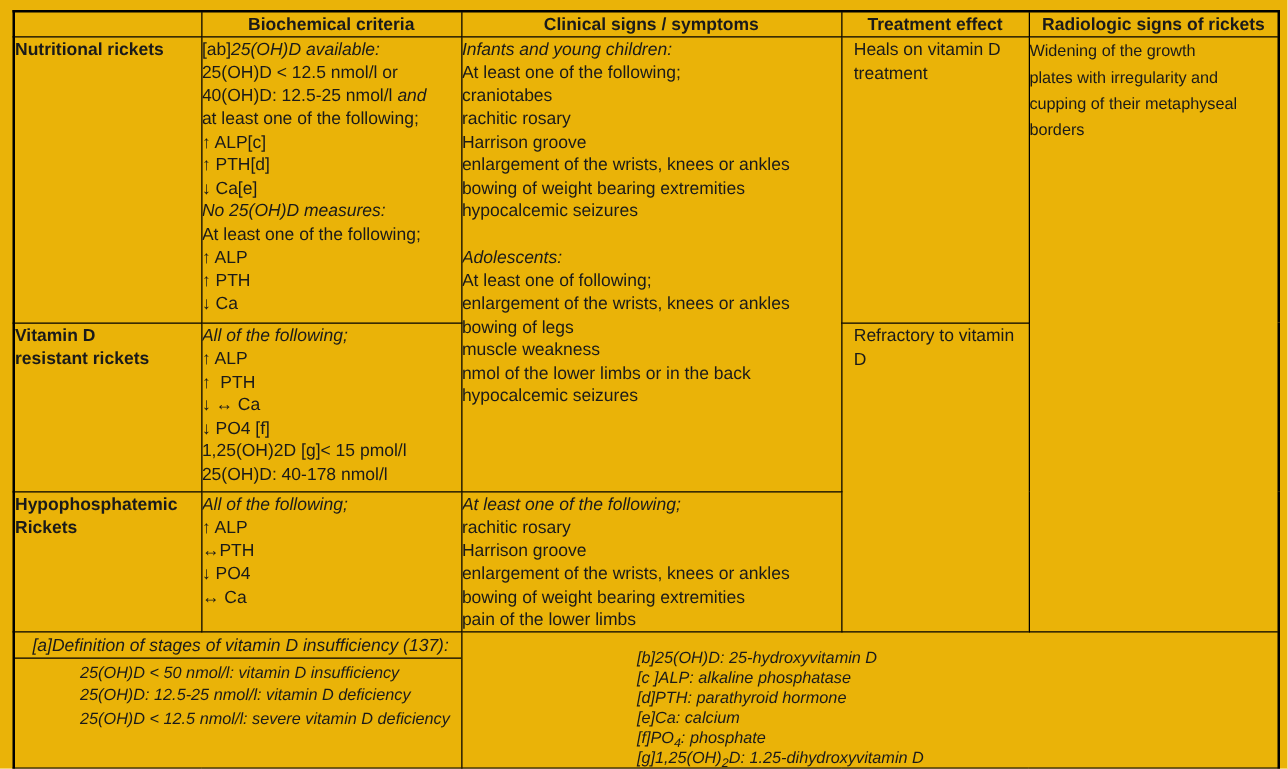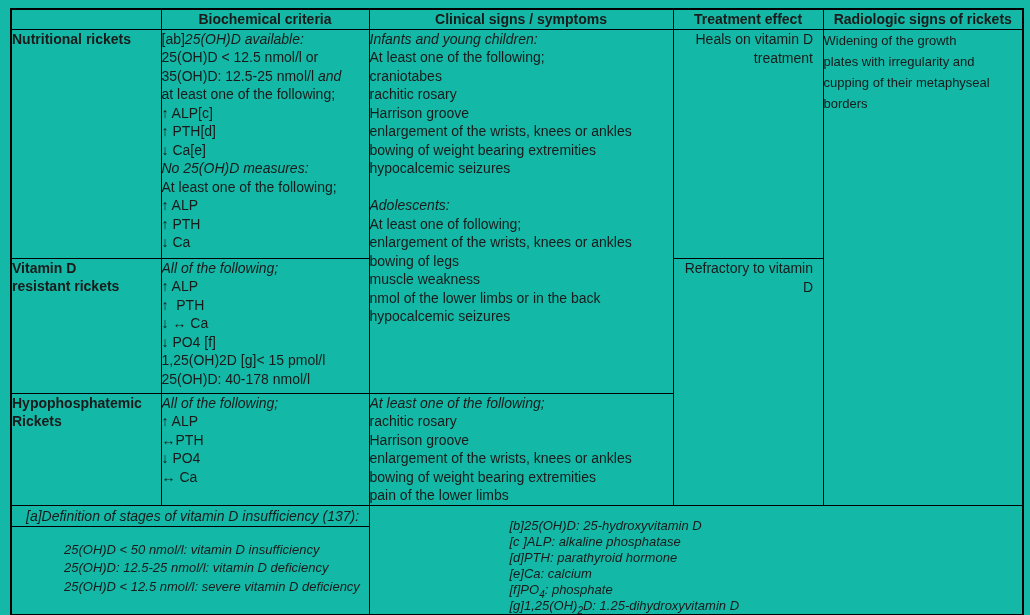--- a/index.html
+++ b/index.html
@@ -8,21 +8,21 @@
     background: #ffffff;
     width: 1030px;
     height: 615px;
     font-family: "Liberation Sans", sans-serif;
     color: #1a1a1a;
   }
   #stage {
     position: relative;
     width: 1030px;
     height: 615px;
-    background: #14b8a6;
+    background: #eab308;
     overflow: hidden;
   }
   table.rickets {
     position: absolute;
     left: 10px;
     top: 8px;
     width: 1012px;
     border-collapse: collapse;
     table-layout: fixed;
     border: 2px solid #000;
@@ -53,21 +53,21 @@
     padding-top: 23px;
   }
   .tline {
     line-height: 18.5px;
     white-space: pre;
   }
   .it { font-style: italic; }
   sub { font-size: 10px; line-height: 0; }
   td.treat-cell {
     vertical-align: middle;
-    text-align: right;
+    text-align: left;
     margin-top: 12px;
   }
   .treat-inner {
     max-width: 130px;
     margin: 0 auto;
     line-height: 19px;
   }
   td.radio-cell {
     vertical-align: middle;
     padding: 0 0 0 13px;
@@ -81,21 +81,21 @@
     font-style: italic;
     font-size: 13px;
     padding: 0;
   }
   .fn-title {
     padding: 2px 4px 2px 14px;
     border-bottom: 1px solid #000;
     line-height: 16px;
     white-space: pre;
   }
-  .fn-subs { padding-top: 14px; }
+  .fn-subs { padding-top: 2px; }
   .fn-subs .tline {
     padding-left: 52px;
     line-height: 18.5px;
     font-size: 13px;
   }
   td.fn-right {
     font-style: italic;
     font-size: 13px;
     padding: 2px 0 0 0;
   }
@@ -125,21 +125,21 @@
       <th class="hdr">Treatment effect</th>
       <th class="hdr">Radiologic signs of rickets</th>
     </tr>
     <tr style="height:229px">
       <td class="label-cell">
             <div class="tline"><span>Nutritional rickets</span></div>
           </td>
       <td class="lines-cell">
             <div class="tline"><span>[ab]</span><span class="it">25(OH)D available:</span></div>
             <div class="tline"><span>25(OH)D &lt; 12.5 nmol/l or</span></div>
-            <div class="tline"><span>35(OH)D: 12.5-25 nmol/l </span><span class="it">and</span></div>
+            <div class="tline"><span>40(OH)D: 12.5-25 nmol/l </span><span class="it">and</span></div>
             <div class="tline"><span>at least one of the following;</span></div>
             <div class="tline"><span>↑ ALP[c]</span></div>
             <div class="tline"><span>↑ PTH[d]</span></div>
             <div class="tline"><span>↓ Ca[e]</span></div>
             <div class="tline"><span class="it">No 25(OH)D measures:</span></div>
             <div class="tline"><span>At least one of the following;</span></div>
             <div class="tline"><span>↑ ALP</span></div>
             <div class="tline"><span>↑ PTH</span></div>
             <div class="tline"><span>↓ Ca</span></div>
           </td>

